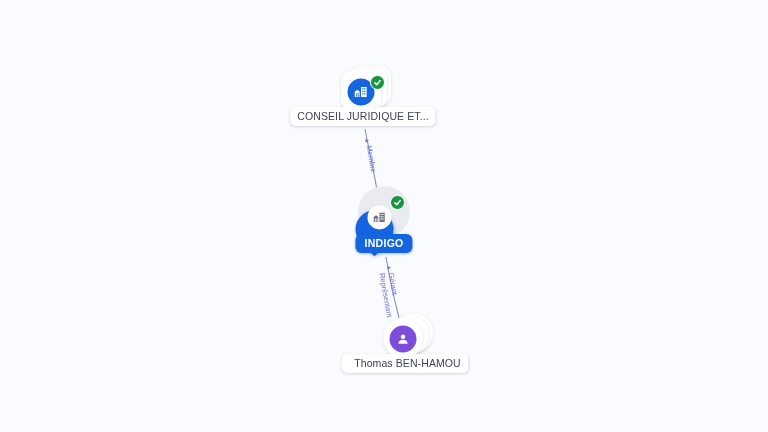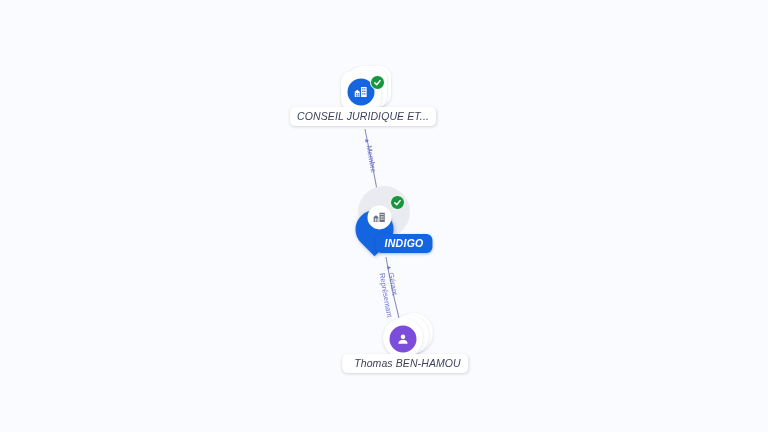--- a/index.html
+++ b/index.html
@@ -119,32 +119,30 @@
     transform: translateX(-50%);
     white-space: nowrap;
     background: #ffffff;
     color: #3c4257;
     border-radius: 5px;
     padding: 3px 7px 4px 7px;
     font-size: 10.5px;
     letter-spacing: 0.1px;
     box-shadow: 0 1px 3px rgba(40,50,90,0.18);
     z-index: 7;
-    font-style: italic;
   }
   .label-badge {
     background: #1565e0;
     color: #ffffff;
     font-weight: bold;
     font-size: 10.5px;
     letter-spacing: 0.3px;
     padding: 3px 9px 4px 9px;
     border-radius: 6px;
     box-shadow: 0 1px 3px rgba(20,60,140,0.35);
-    margin-left: 20px;
   }
 
   
   .edge-label {
     position: absolute;
     color: #6b6fd6;
     font-size: 7.5px;
     line-height: 8.5px;
     white-space: nowrap;
     transform-origin: left top;

